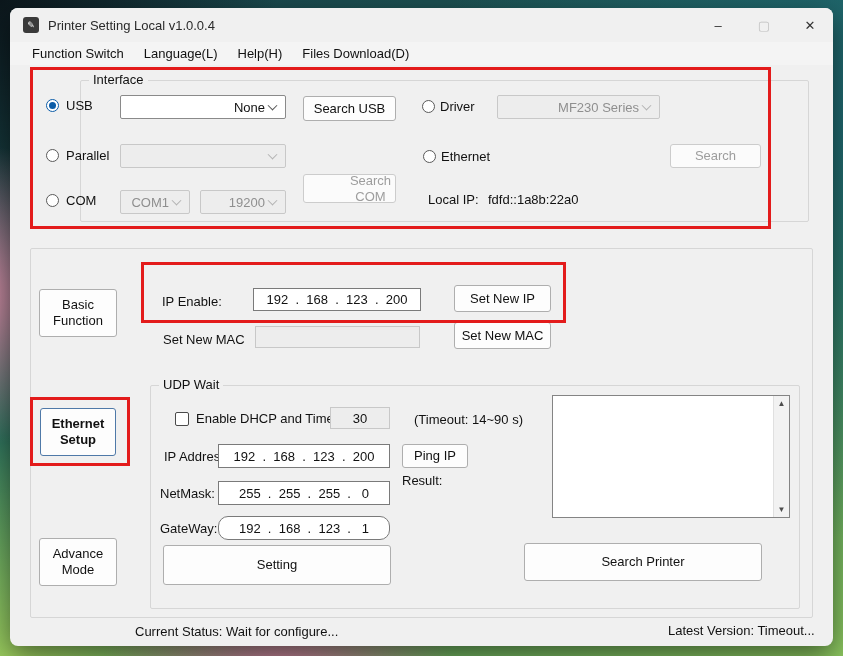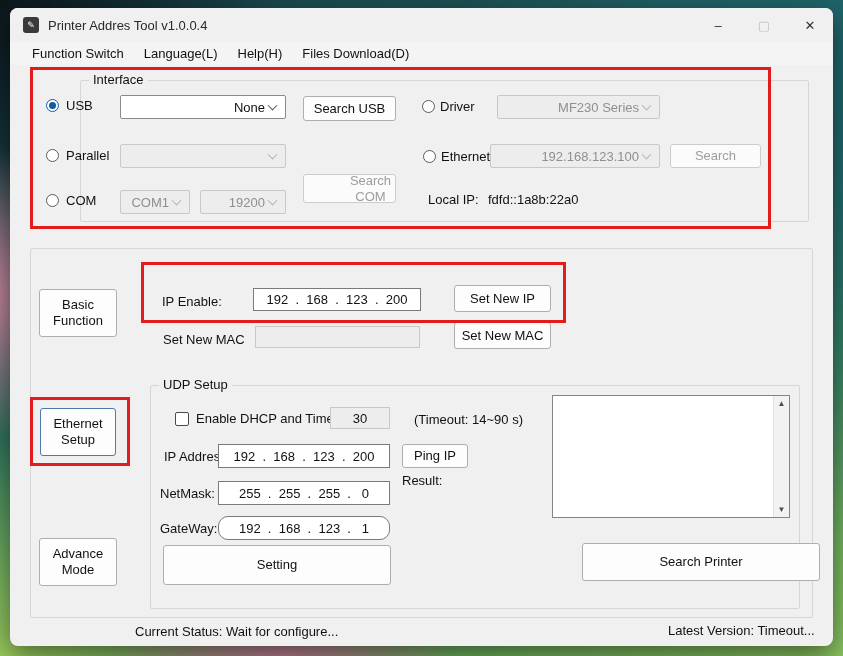--- a/index.html
+++ b/index.html
@@ -34,21 +34,21 @@
   .menubar { position:absolute; left:0; top:34px; width:100%; height:23px; background:#f4f4f4; display:flex; align-items:center; padding-left:12px; }
   .menu-item { padding:0 10px; height:100%; display:flex; align-items:center; cursor:pointer; color:#111; }
 
   .groupbox { position:absolute; border:1px solid #d6d6d6; background:#f0f0f0; border-radius:2px; }
   .gb-label { position:absolute; top:-9px; left:8px; background:#f0f0f0; padding:0 4px; white-space:pre; }
 
   .annotation { position:absolute; border:3px solid #e31b1b; pointer-events:none; z-index:50; }
 
   .btn { position:absolute; background:#fdfdfd; border:1px solid #aeaeae; border-radius:3px; display:flex; align-items:center; justify-content:center; text-align:center; cursor:pointer; line-height:16px; padding:2px 4px; }
   .btn.disabled { color:#9d9d9d; background:#fbfbfb; border-color:#cccccc; }
-  .btn.focusborder { border-color:#4f79a8; }
+  .btn.focusborder { border-color:#4f79a8;font-weight:bold; }
 
   .combo { position:absolute; background:#fff; border:1px solid #8a8a8a; border-radius:2px; display:flex; align-items:center; padding:0 20px 0 8px; white-space:nowrap; overflow:hidden; cursor:pointer;justify-content:flex-end; }
   .combo::after { content:""; position:absolute; right:9px; top:50%; width:6px; height:6px; border-right:1.6px solid #555; border-bottom:1.6px solid #555; transform:translateY(-70%) rotate(45deg); }
   .combo.disabled { background:#ededed; border-color:#c8c8c8; color:#8f8f8f; cursor:default; }
   .combo.disabled::after { border-color:#b3b3b3; }
 
   .radio { position:absolute; width:13px; height:13px; border-radius:50%; border:1px solid #5a5a5a; background:#fff; cursor:pointer; }
   .radio.checked { border-color:#0b5ca8; }
   .radio.checked::after { content:""; position:absolute; inset:2px; border-radius:50%; background:#0b5ca8; }
 
@@ -66,21 +66,21 @@
   .vscroll .arrow.down { bottom:0; }
 </style>
 </head>
 <body>
 
 <div class="desktop">
   <div class="window">
 
     <div class="titlebar">
       <div class="app-icon">✎</div>
-      <div class="title-text">Printer Addres Tool v1.0.0.4</div>
+      <div class="title-text">Printer Setting Local v1.0.0.4</div>
       <div class="win-btns">
         <div class="win-btn">–</div>
         <div class="win-btn maxi">▢</div>
         <div class="win-btn">✕</div>
       </div>
     </div>
 
     <div class="menubar">
       <div class="menu-item">Function Switch</div>
       <div class="menu-item">Language(L)</div>
@@ -106,23 +106,20 @@
       <span>MF230 Series</span>
     </div>
 
     <div class="radio" style="left:36px; top:141px;"></div>
     <div class="lbl" style="left:56px; top:140px;">Parallel</div>
     <div class="combo disabled" style="left:110px; top:136px; width:166px; height:24px;">
       <span></span>
     </div>
     <div class="radio" style="left:413px; top:142px;"></div>
     <div class="lbl" style="left:431px; top:141px;">Ethernet</div>
-    <div class="combo disabled" style="left:480px; top:136px; width:170px; height:24px;">
-      <span>192.168.123.100</span>
-    </div>
     <div class="btn disabled" style="left:660px; top:136px; width:91px; height:24px;">Search</div>
 
     <div class="radio" style="left:36px; top:186px;"></div>
     <div class="lbl" style="left:56px; top:185px;">COM</div>
     <div class="combo disabled" style="left:110px; top:182px; width:70px; height:24px; padding-left:6px;">
       <span>COM1</span>
     </div>
     <div class="combo disabled" style="left:190px; top:182px; width:86px; height:24px; padding-left:6px;">
       <span>19200</span>
     </div>
@@ -141,21 +138,21 @@
 
     <div class="lbl" style="left:152px; top:286px;">IP Enable:</div>
     <input class="tinput" style="left: 243px; top: 280px; width: 168px; height: 23px;" value="192  .  168  .  123  .  200">
     <div class="btn" style="left:444px; top:277px; width:97px; height:27px;">Set New IP</div>
 
     <div class="lbl" style="left:153px; top:324px;">Set New MAC</div>
     <input class="tinput disabled" style="left: 245px; top: 318px; width: 165px; height: 22px;" value="">
     <div class="btn" style="left:444px; top:314px; width:97px; height:27px;">Set New MAC</div>
 
     <div class="groupbox" style="left:140px; top:377px; width:650px; height:224px;">
-      <div class="gb-label">UDP Setup</div>
+      <div class="gb-label">UDP Wait</div>
     </div>
 
     <div class="checkbox" style="left:165px; top:404px;"></div>
     <div class="lbl" style="left:186px; top:403px;">Enable DHCP and Timeout</div>
     <input class="tinput disabled" style="left: 320px; top: 399px; width: 60px; height: 22px;" value="30">
     <div class="lbl" style="left:404px; top:404px;">(Timeout: 14~90 s)</div>
 
     <div class="lbl" style="left:154px; top:441px;">IP Addres</div>
     <input class="tinput" style="left: 208px; top: 436px; width: 172px; height: 24px;" value="192  .  168  .  123  .  200">
     <div class="btn" style="left:392px; top:436px; width:66px; height:24px;">Ping IP</div>
@@ -169,19 +166,19 @@
 
     <div class="btn" style="left:153px; top:537px; width:228px; height:40px;">Setting</div>
 
     <div class="resultbox" style="left:542px; top:387px; width:238px; height:123px;">
       <div class="vscroll">
         <div class="arrow up">▲</div>
         <div class="arrow down">▼</div>
       </div>
     </div>
 
-    <div class="btn" style="left:572px; top:535px; width:238px; height:38px;">Search Printer</div>
+    <div class="btn" style="left:514px; top:535px; width:238px; height:38px;">Search Printer</div>
 
     <div class="lbl" style="left:125px; top:616px;">Current Status: Wait for configure...</div>
     <div class="lbl" style="left:658px; top:615px;">Latest Version: Timeout...</div>
 
   </div>
 </div>
 
 </body></html>

